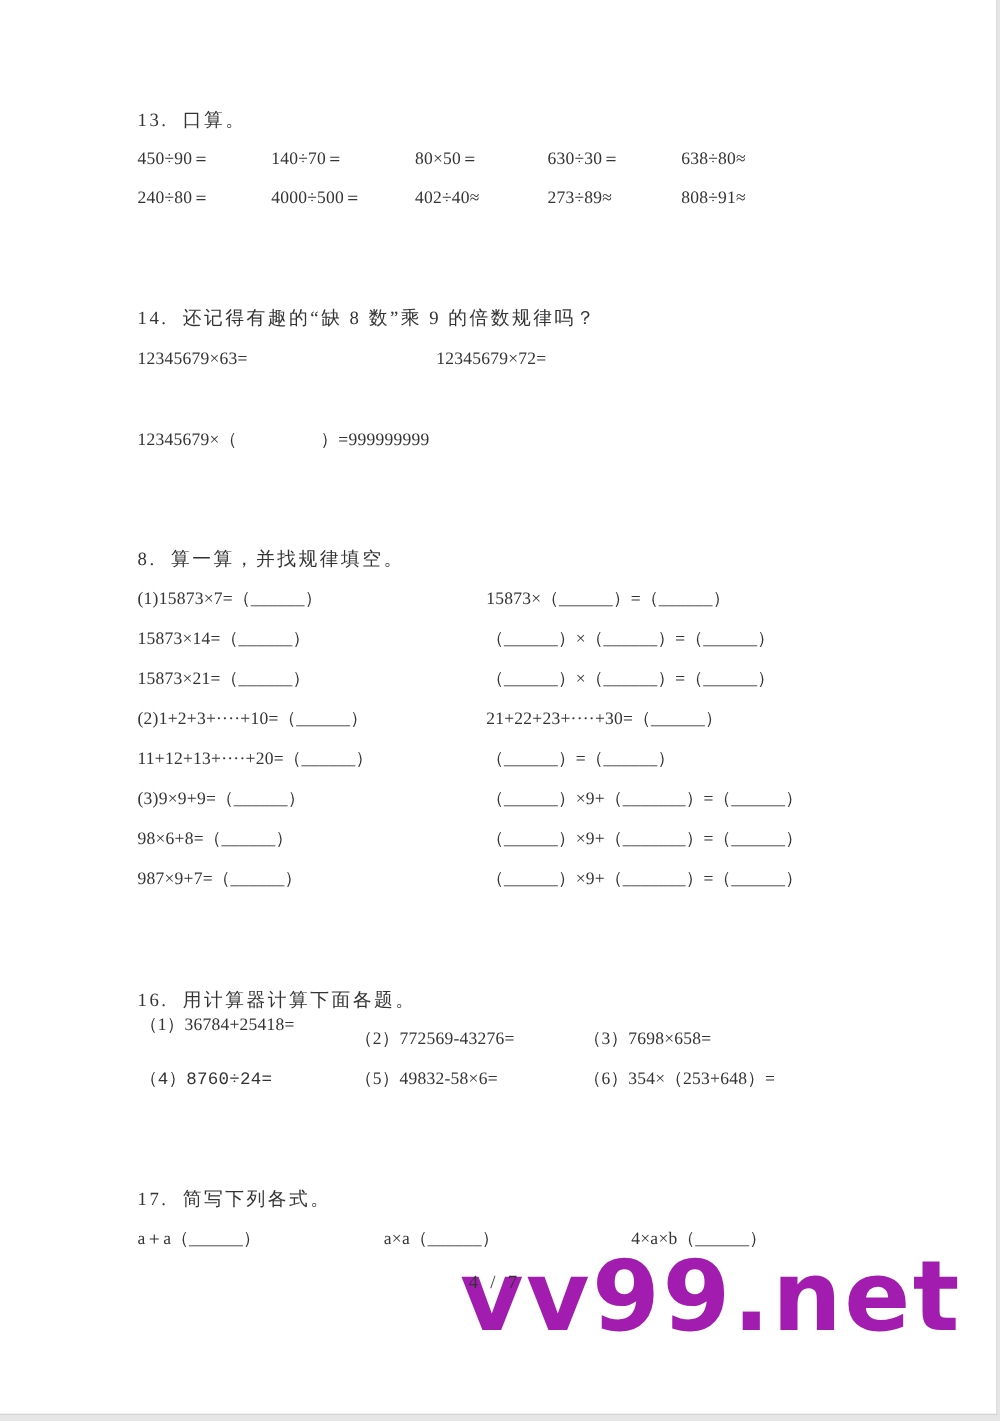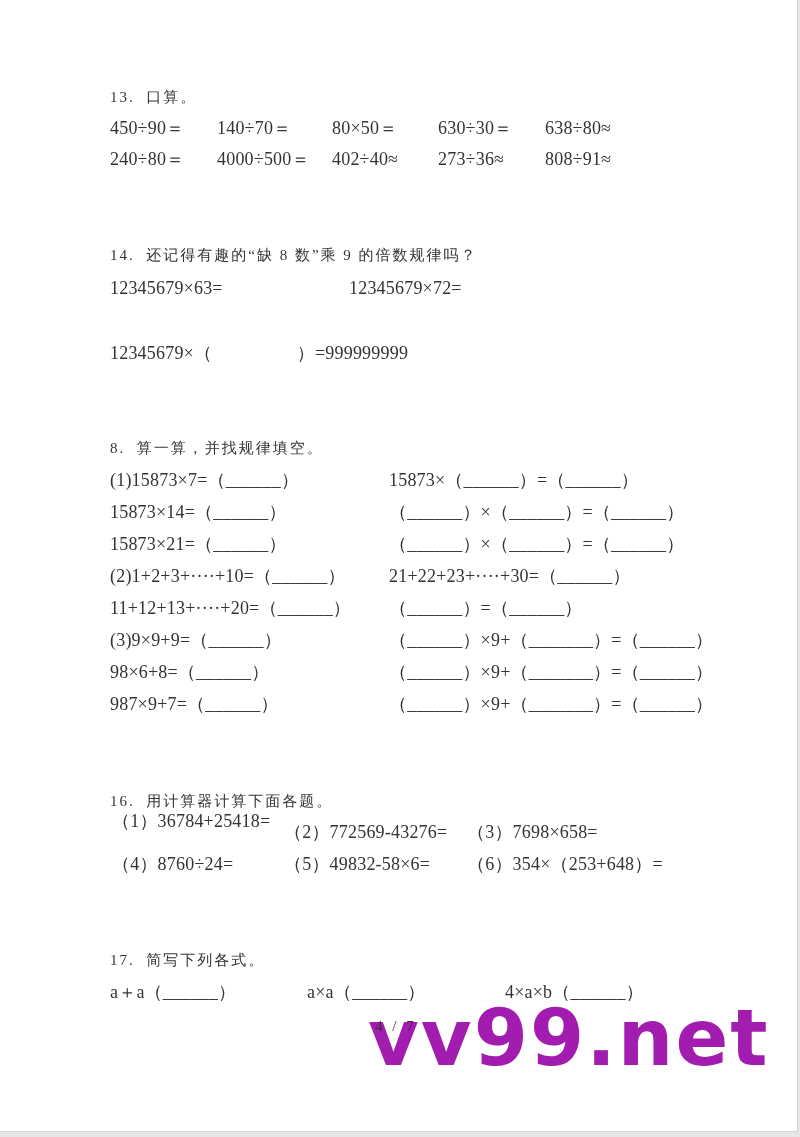--- a/index.html
+++ b/index.html
@@ -20,21 +20,21 @@
       left: 0;
       top: 0;
       width: 797px;
       height: 1131px;
       background: #ffffff;
       border-right: 1px solid #d4d4d4;
       border-bottom: 1px solid #d4d4d4;
     }
     .line {
       position: absolute;
-      font-size: 18px;
+      font-size: 14px;
       line-height: 18px;
       white-space: pre;
       letter-spacing: 0.2px;
     }
     .title {
       font-size: 15px;
       letter-spacing: 2px;
     }
     .watermark {
       position: absolute;
@@ -69,21 +69,21 @@
 
     <div class="line title" style="left:110px; top:88px;">13.  口算。</div>
     <div class="line" style="left:110px; top:119px;">450÷90＝</div>
     <div class="line" style="left:217px; top:119px;">140÷70＝</div>
     <div class="line" style="left:332px; top:119px;">80×50＝</div>
     <div class="line" style="left:438px; top:119px;">630÷30＝</div>
     <div class="line" style="left:545px; top:119px;">638÷80≈</div>
     <div class="line" style="left:110px; top:150px;">240÷80＝</div>
     <div class="line" style="left:217px; top:150px;">4000÷500＝</div>
     <div class="line" style="left:332px; top:150px;">402÷40≈</div>
-    <div class="line" style="left:438px; top:150px;">273÷36≈</div>
+    <div class="line" style="left:438px; top:150px;">273÷89≈</div>
     <div class="line" style="left:545px; top:150px;">808÷91≈</div>
 
     <div class="line title" style="left:110px; top:246px;">14.  还记得有趣的“缺 8 数”乘 9 的倍数规律吗？</div>
     <div class="line" style="left:110px; top:279px;">12345679×63=</div>
     <div class="line" style="left:349px; top:279px;">12345679×72=</div>
     <div class="line" style="left:110px; top:344px;text-align:right;">12345679×（                  ）=999999999</div>
 
     <div class="line title" style="left:110px; top:439px;">8.  算一算，并找规律填空。</div>
 
     <div class="line" style="left:110px; top:471px;">(1)15873×7=（______）</div>
@@ -101,21 +101,21 @@
     <div class="line" style="left:389px; top:567px;">21+22+23+····+30=（______）</div>
     <div class="line" style="left:389px; top:599px;">（______）=（______）</div>
     <div class="line" style="left:389px; top:631px;">（______）×9+（_______）=（______）</div>
     <div class="line" style="left:389px; top:663px;">（______）×9+（_______）=（______）</div>
     <div class="line" style="left:389px; top:695px;">（______）×9+（_______）=（______）</div>
 
     <div class="line title" style="left:110px; top:792px;">16.  用计算器计算下面各题。</div>
     <div class="line" style="left:112px; top:812px;">（1）36784+25418=</div>
     <div class="line" style="left:284px; top:823px;">（2）772569-43276=</div>
     <div class="line" style="left:467px; top:823px;">（3）7698×658=</div>
-    <div class="line" style="left:112px; top:855px;">（4）8760÷24=</div>
+    <div class="line" style="left:112px; top:855px;font-family:Liberation Mono, monospace;">（4）8760÷24=</div>
     <div class="line" style="left:284px; top:855px;">（5）49832-58×6=</div>
     <div class="line" style="left:467px; top:855px;">（6）354×（253+648）=</div>
 
     <div class="line title" style="left:110px; top:951px;">17.  简写下列各式。</div>
     <div class="line" style="left:110px; top:983px;">a＋a（______）</div>
     <div class="line" style="left:307px; top:983px;">a×a（______）</div>
     <div class="line" style="left:505px; top:983px;text-align:center;">4×a×b（______）</div>
   </div>
 
   <div class="pager">4 / 7</div>

